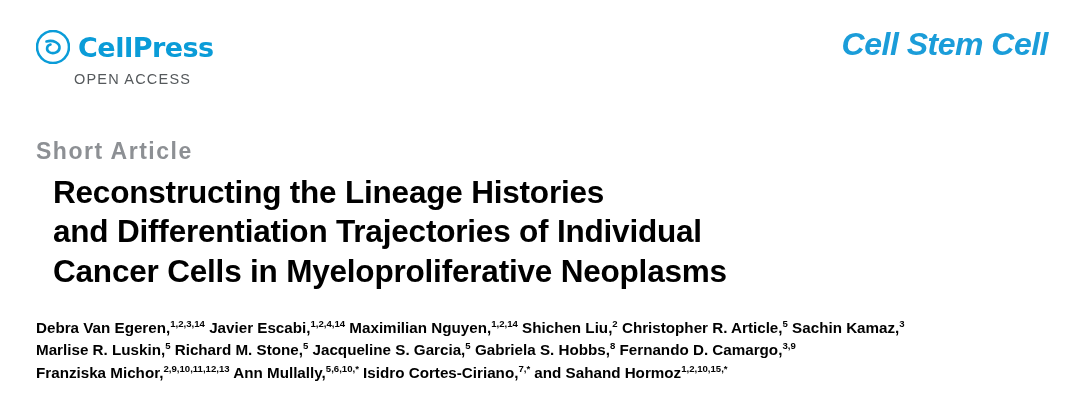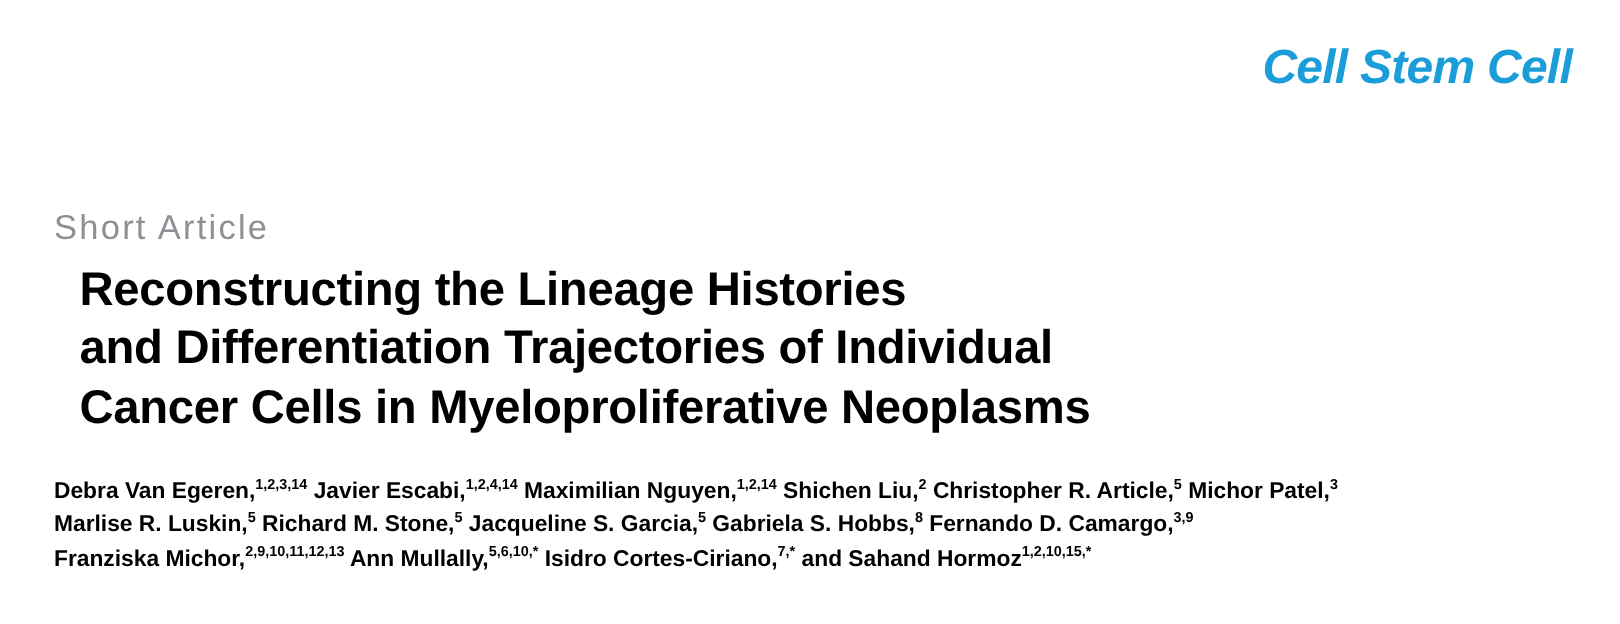--- a/index.html
+++ b/index.html
@@ -71,21 +71,21 @@
     color: #1b9dd9;
     letter-spacing: -0.5px;
     white-space: nowrap;
   }
 
   
   .article-type {
     margin-top: 28px;
     margin-left: 4px;
     font-family: "Liberation Sans", sans-serif;
-    font-weight: normal;
+    font-weight: bold;
     font-size: 23px;
     color: #8d9094;
     letter-spacing: 1.5px;
   }
 
   
   .article-title {
     margin-top: 8px;
     margin-left: 21px;
     font-family: "Liberation Sans", sans-serif;
@@ -118,31 +118,43 @@
     white-space: nowrap;
   }
 </style>
 </head>
 <body>
 
 <div class="page">
 
   <div class="header-row">
 
+    <div class="cellpress-logo">
+      <div class="cp-mark-row">
+        <span class="cp-mark">
+          <svg width="34" height="34" viewBox="0 0 34 34" xmlns="http://www.w3.org/2000/svg">
+            <circle cx="17" cy="17" r="16" fill="none" stroke="#0a9cd8" stroke-width="2.6"></circle>
+            <path d="M10.5 11.5 C17 9.5, 24 13, 23.5 18 C23 22.5, 17 24.5, 13 22 C10 20, 10.5 15.5, 14.5 14.5" fill="none" stroke="#0a9cd8" stroke-width="2.6" stroke-linecap="round"></path>
+          </svg>
+        </span>
+        <span class="cp-wordmark">CellPress</span>
+      </div>
+      <div class="cp-openaccess">OPEN ACCESS</div>
+    </div>
 
     <div class="journal-title">Cell Stem Cell</div>
   </div>
 
   <div class="article-type">Short Article</div>
 
   <div class="article-title" id="title-block">
       <div>Reconstructing the Lineage Histories</div>
       <div>and Differentiation Trajectories of Individual</div>
       <div>Cancer Cells in Myeloproliferative Neoplasms</div>
     </div>
 
   <div class="authors" id="authors-block">
-      <div class="author-line"><span>Debra Van Egeren,</span><sup>1,2,3,14</sup><span> Javier Escabi,</span><sup>1,2,4,14</sup><span> Maximilian Nguyen,</span><sup>1,2,14</sup><span> Shichen Liu,</span><sup>2</sup><span> Christopher R. Article,</span><sup>5</sup><span> Michor Patel,</span><sup>3</sup></div>
+      <div class="author-line"><span>Debra Van Egeren,</span><sup>1,2,3,14</sup><span> Javier Escabi,</span><sup>1,2,4,14</sup><span> Maximilian Nguyen,</span><sup>1,2,14</sup><span> Shichen Liu,</span><sup>2</sup><span> Christopher R. Article,</span><sup>5</sup><span> Sachin Kamaz,</span><sup>3</sup></div>
       <div class="author-line"><span>Marlise R. Luskin,</span><sup>5</sup><span> Richard M. Stone,</span><sup>5</sup><span> Jacqueline S. Garcia,</span><sup>5</sup><span> Gabriela S. Hobbs,</span><sup>8</sup><span> Fernando D. Camargo,</span><sup>3,9</sup></div>
       <div class="author-line"><span>Franziska Michor,</span><sup>2,9,10,11,12,13</sup><span> Ann Mullally,</span><sup>5,6,10,*</sup><span> Isidro Cortes-Ciriano,</span><sup>7,*</sup><span> and Sahand Hormoz</span><sup>1,2,10,15,*</sup></div>
     </div>
 
 </div>
 
 </body></html>

